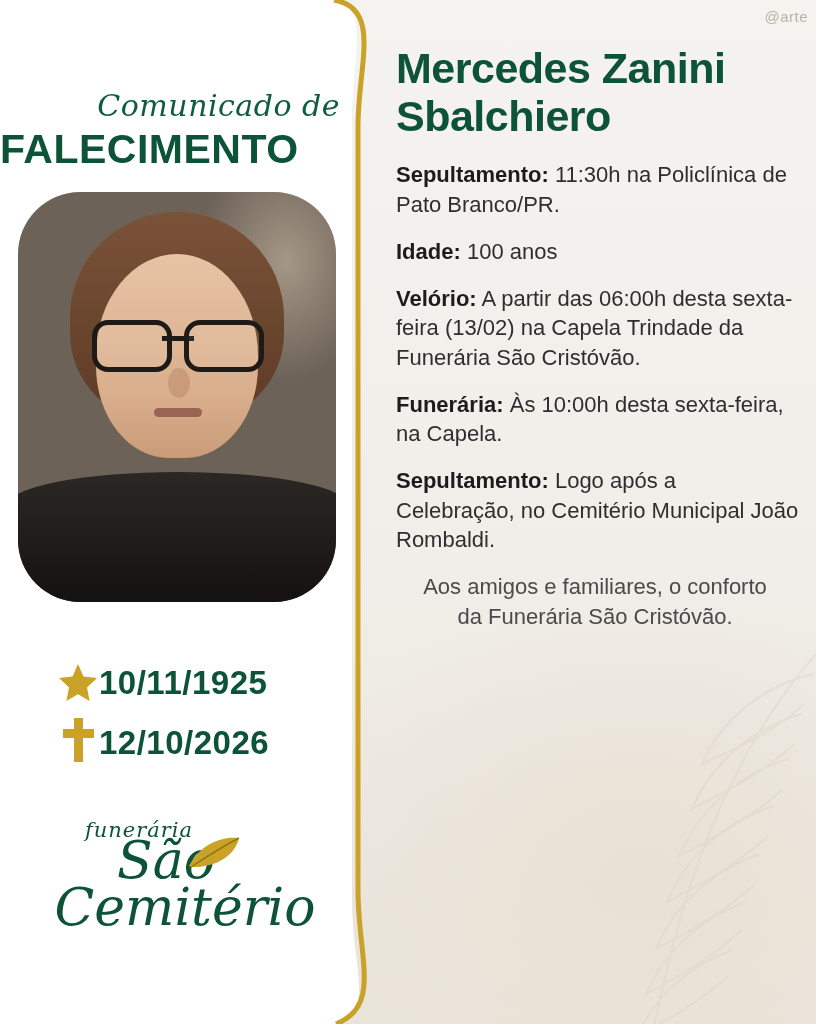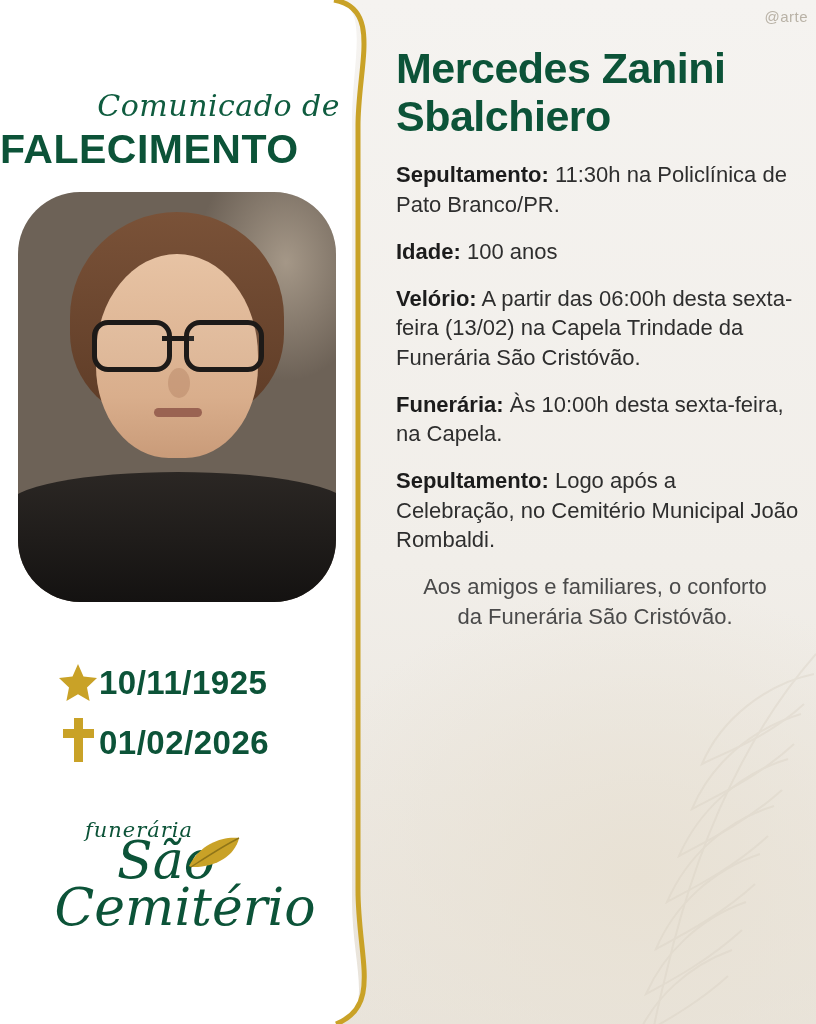--- a/index.html
+++ b/index.html
@@ -359,21 +359,21 @@
         </span>
         <span class="date-text">10/11/1925</span>
       </div>
       <div class="date-row">
         <span class="date-icon">
           <svg width="34" height="44" viewBox="0 0 34 44">
             <rect x="13" y="0" width="9" height="44" fill="#c9a227"></rect>
             <rect x="2" y="11" width="31" height="9" fill="#c9a227"></rect>
           </svg>
         </span>
-        <span class="date-text">01/02/2026</span>
+        <span class="date-text">12/10/2026</span>
       </div>
     </div>
 
     <div class="logo">
       <div style="position:relative; display:inline-block;">
         <div class="funeraria">funerária</div>
         <svg class="leaf" width="56" height="34" viewBox="0 0 56 34">
           <path d="M4,30 C16,6 40,0 54,2 C50,20 30,32 6,31 Z" fill="#c9a227"></path>
           <path d="M6,31 C20,22 38,10 54,2" stroke="#8f7518" stroke-width="1.4" fill="none"></path>
         </svg>

